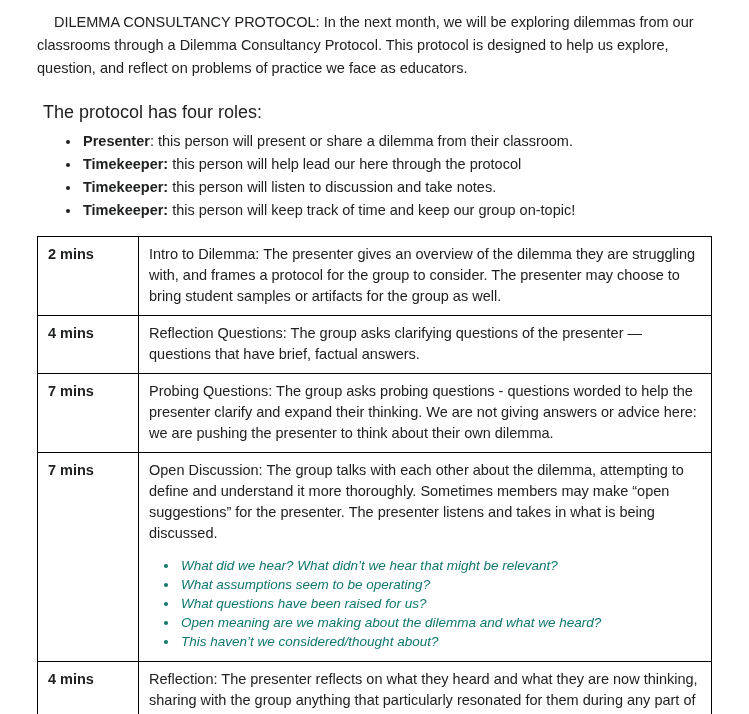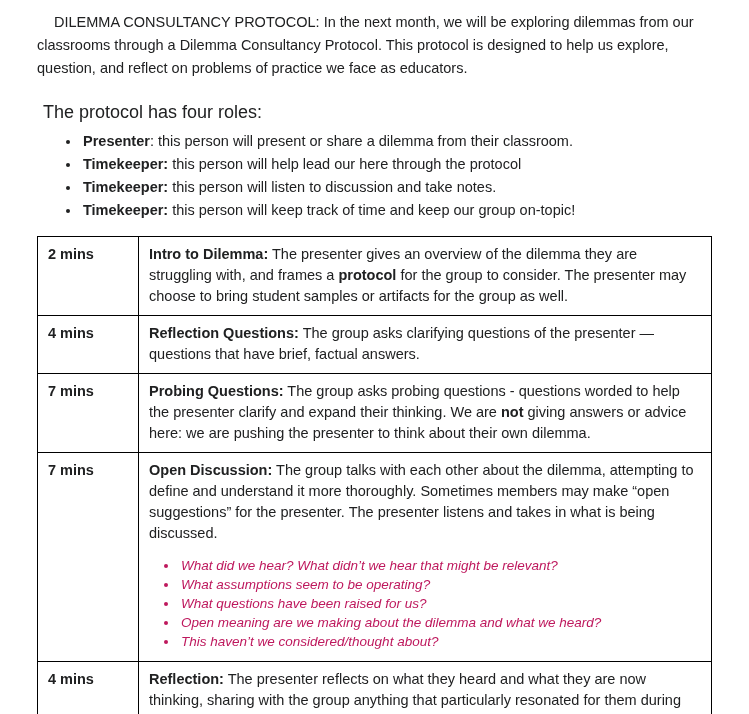--- a/index.html
+++ b/index.html
@@ -23,24 +23,24 @@
   table.protocol{
     border-collapse:collapse;width:675px;table-layout:fixed;
     font-size:14.5px;line-height:21px;
   }
   table.protocol td{
     border:1.4px solid #000000;
     vertical-align:top;
     padding:7px 10px 8px 10px;
   }
   td.time{width:80px;font-weight:700;padding-left:11px;white-space:nowrap;}
-  td.desc b{font-weight:700;text-align:right;}
+  td.desc b{font-weight:400;text-align:right;}
   ul.sub{
     list-style:disc;margin:12px 0 2px 0;padding:0 0 0 30px;
-    font-style:italic;font-size:13.5px;line-height:19px;color:#be185d;
+    font-style:italic;font-size:13.5px;line-height:19px;color:#0f766e;
   }
   ul.sub li{padding-left:2px;}
 </style>
 </head>
 <body>
 
 <div class="page">
 
   <p class="para"><b>DILEMMA CONSULTANCY PROTOCOL:</b><span> In the next month, we will be exploring dilemmas from our classrooms through a Dilemma Consultancy Protocol. This protocol is designed to help us explore, question, and reflect on problems of practice we face as educators.</span></p>
 

